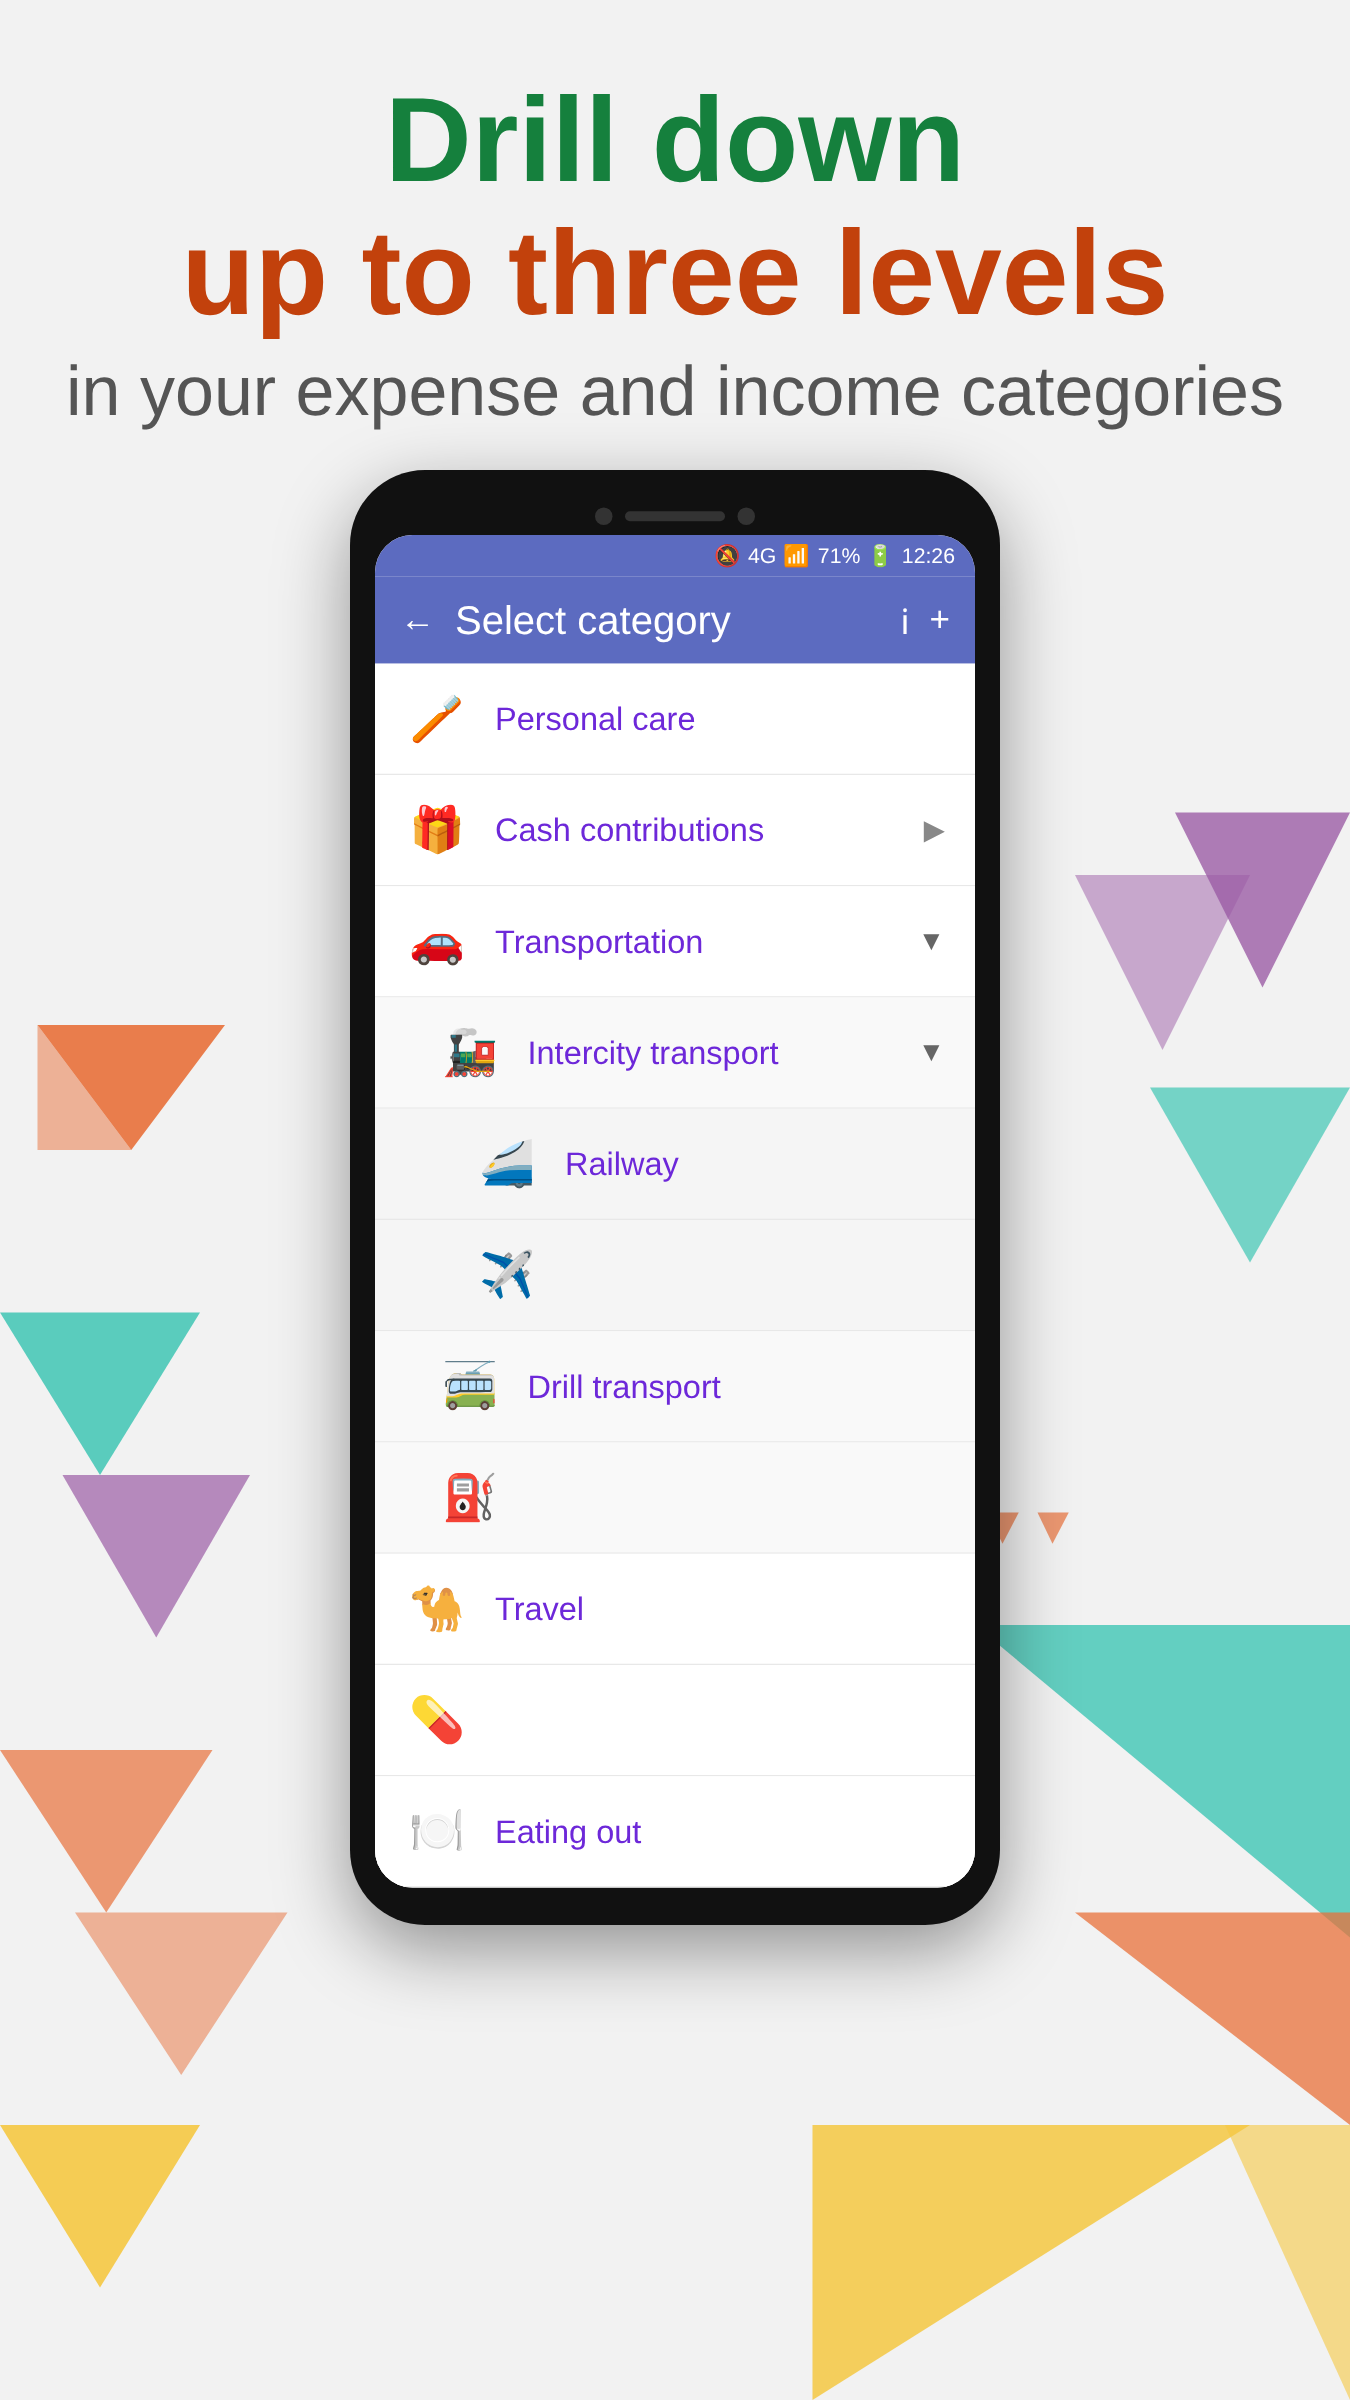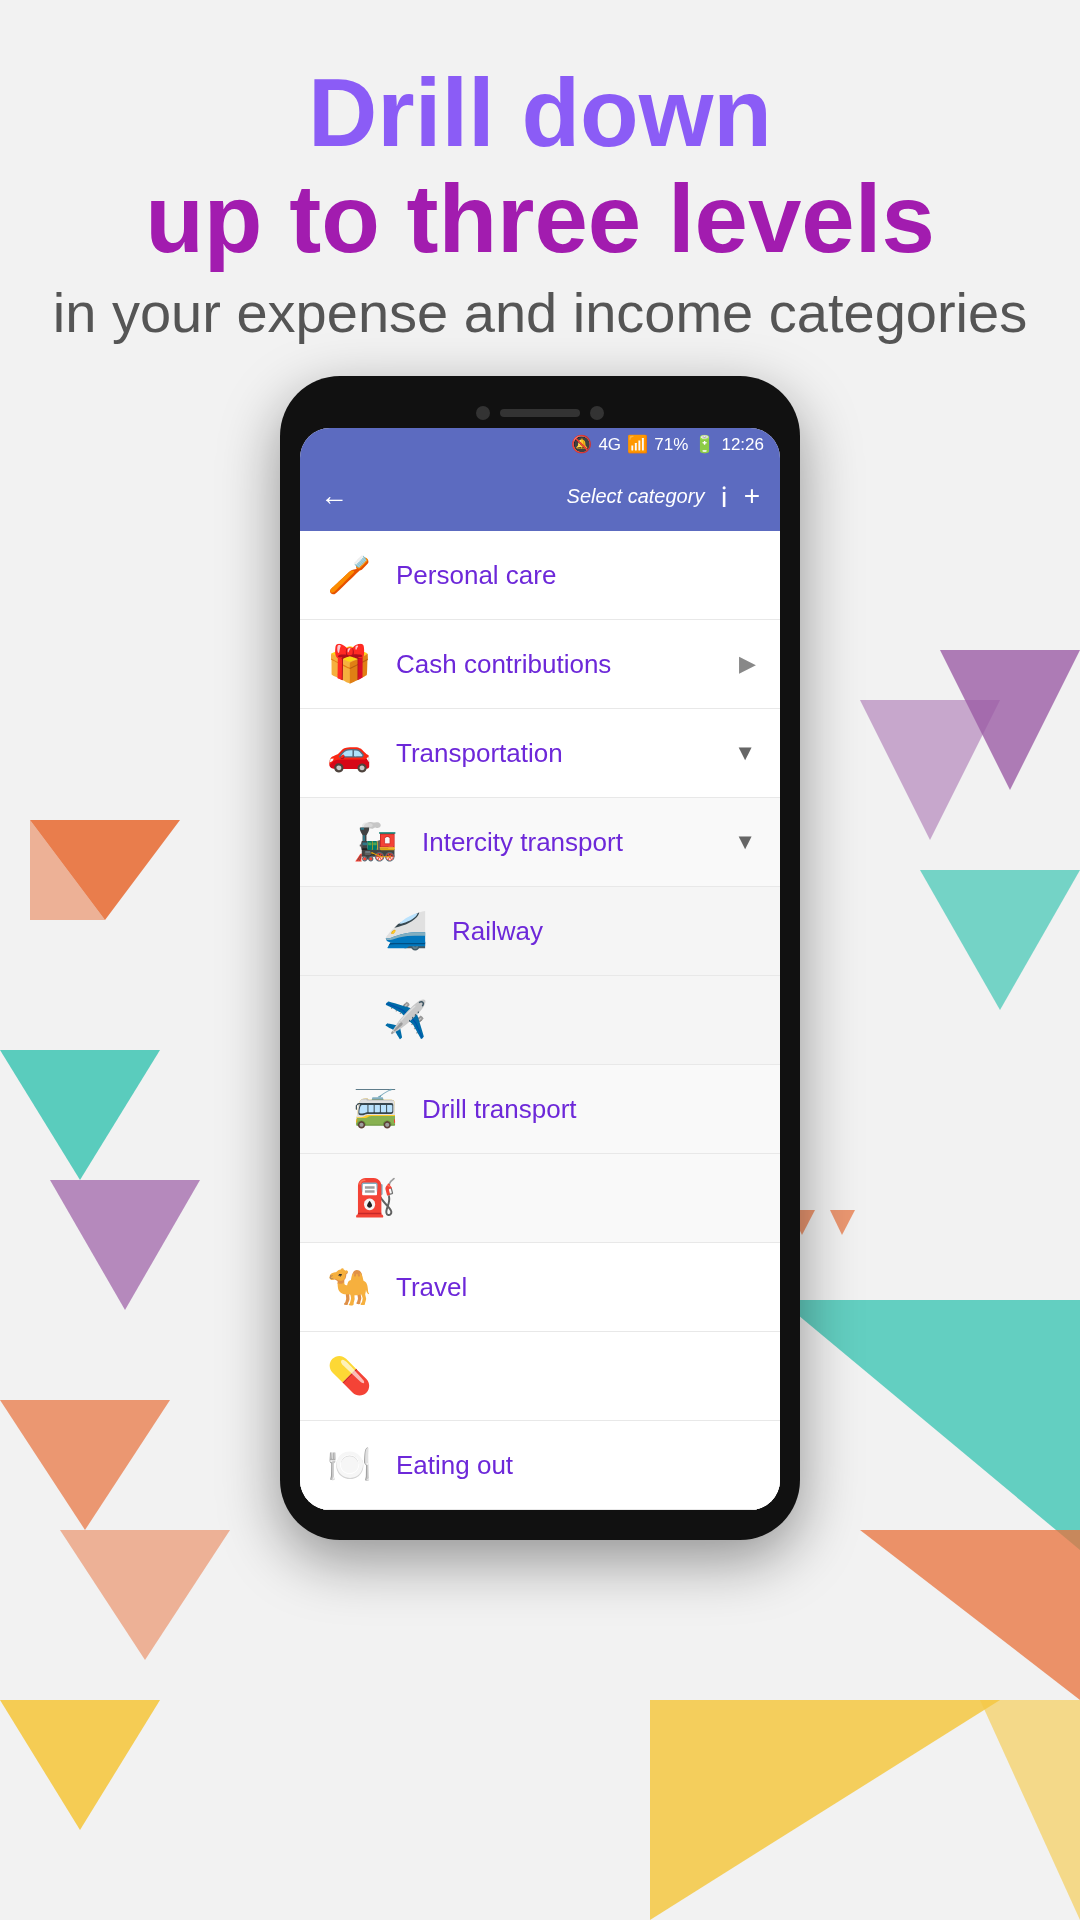--- a/index.html
+++ b/index.html
@@ -19,27 +19,27 @@
     .header-text {
       position: relative;
       z-index: 1;
       text-align: center;
       padding-top: 60px;
       padding-bottom: 30px;
     }
     .header-line1 {
       font-size: 96px;
       font-weight: 800;
-      color: #8b5cf6;
+      color: #15803d;
       line-height: 1.1;
     }
     .header-line2 {
       font-size: 96px;
       font-weight: 800;
-      color: #a21caf;
+      color: #c2410c;
       line-height: 1.1;
     }
     .header-line3 {
       font-size: 56px;
       font-weight: 400;
       color: #555;
       margin-top: 8px;
       line-height: 1.2;
     }
 
@@ -98,24 +98,23 @@
     .app-bar {
       background: #5c6bc0;
       color: white;
       display: flex;
       align-items: center;
       padding: 16px 20px;
       gap: 16px;
     }
     .app-bar-title {
       flex: 1;
-      font-size: 20px;
+      font-size: 32px;
       font-weight: 500;
-      text-align: right;
-      font-style: italic;
+      text-align: left;
     }
     .app-bar-btn {
       font-size: 28px;
       color: white;
       cursor: pointer;
     }
 
     
     .category-list {
       background: #fafafa;

